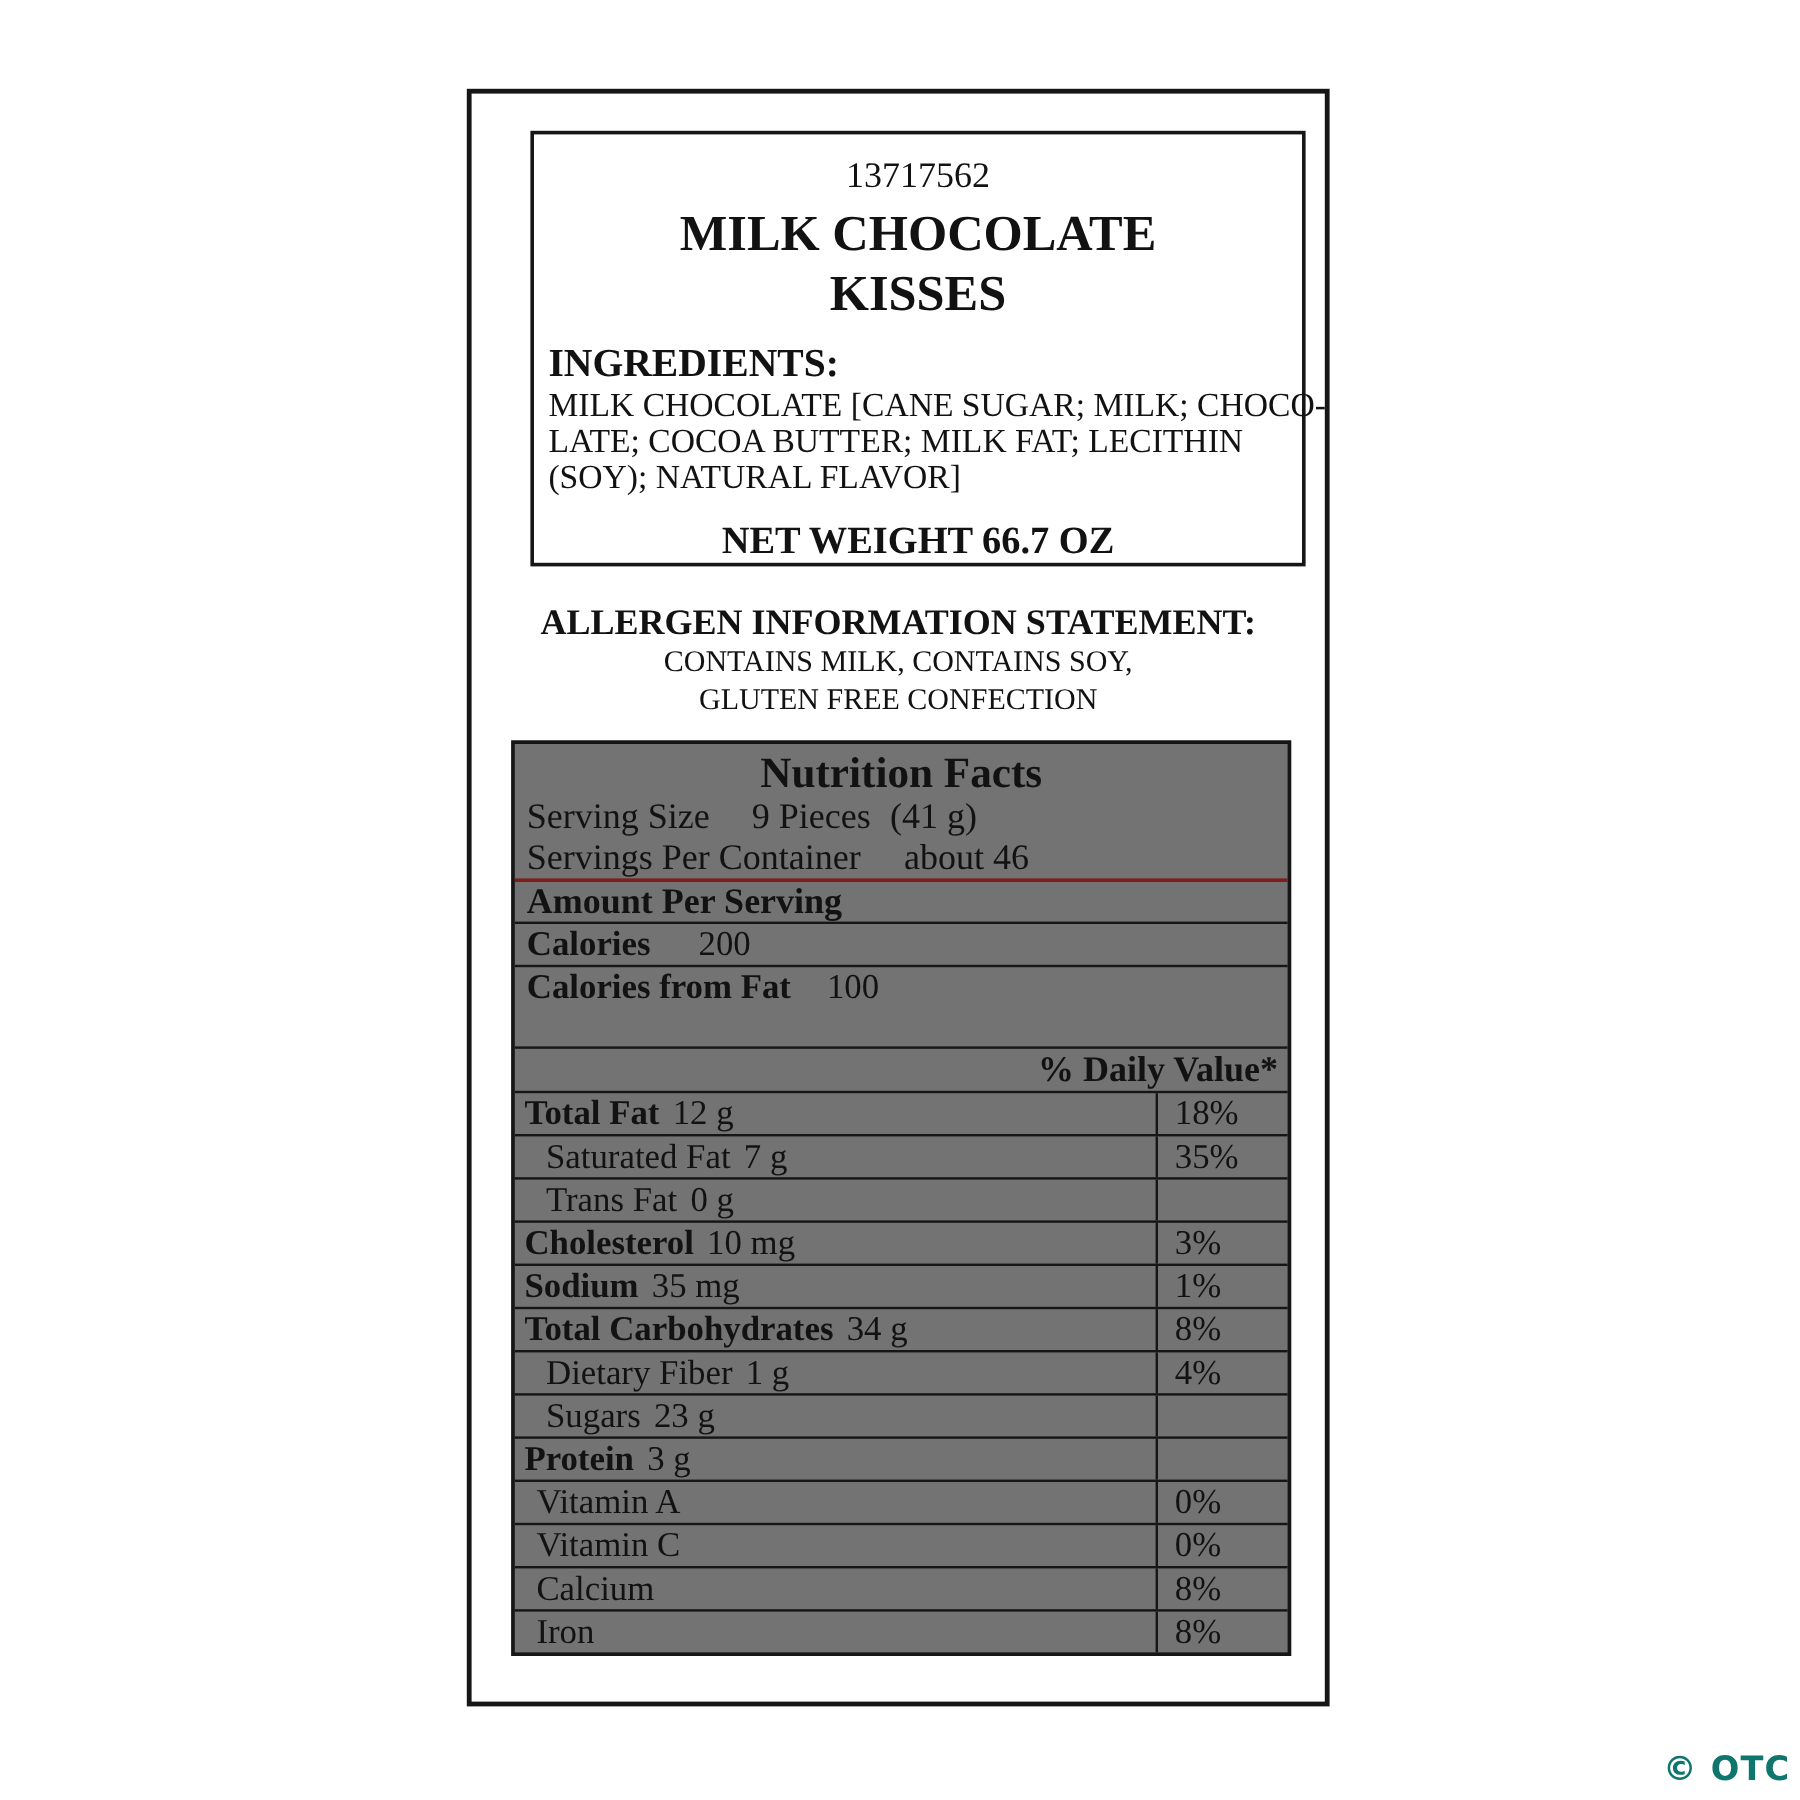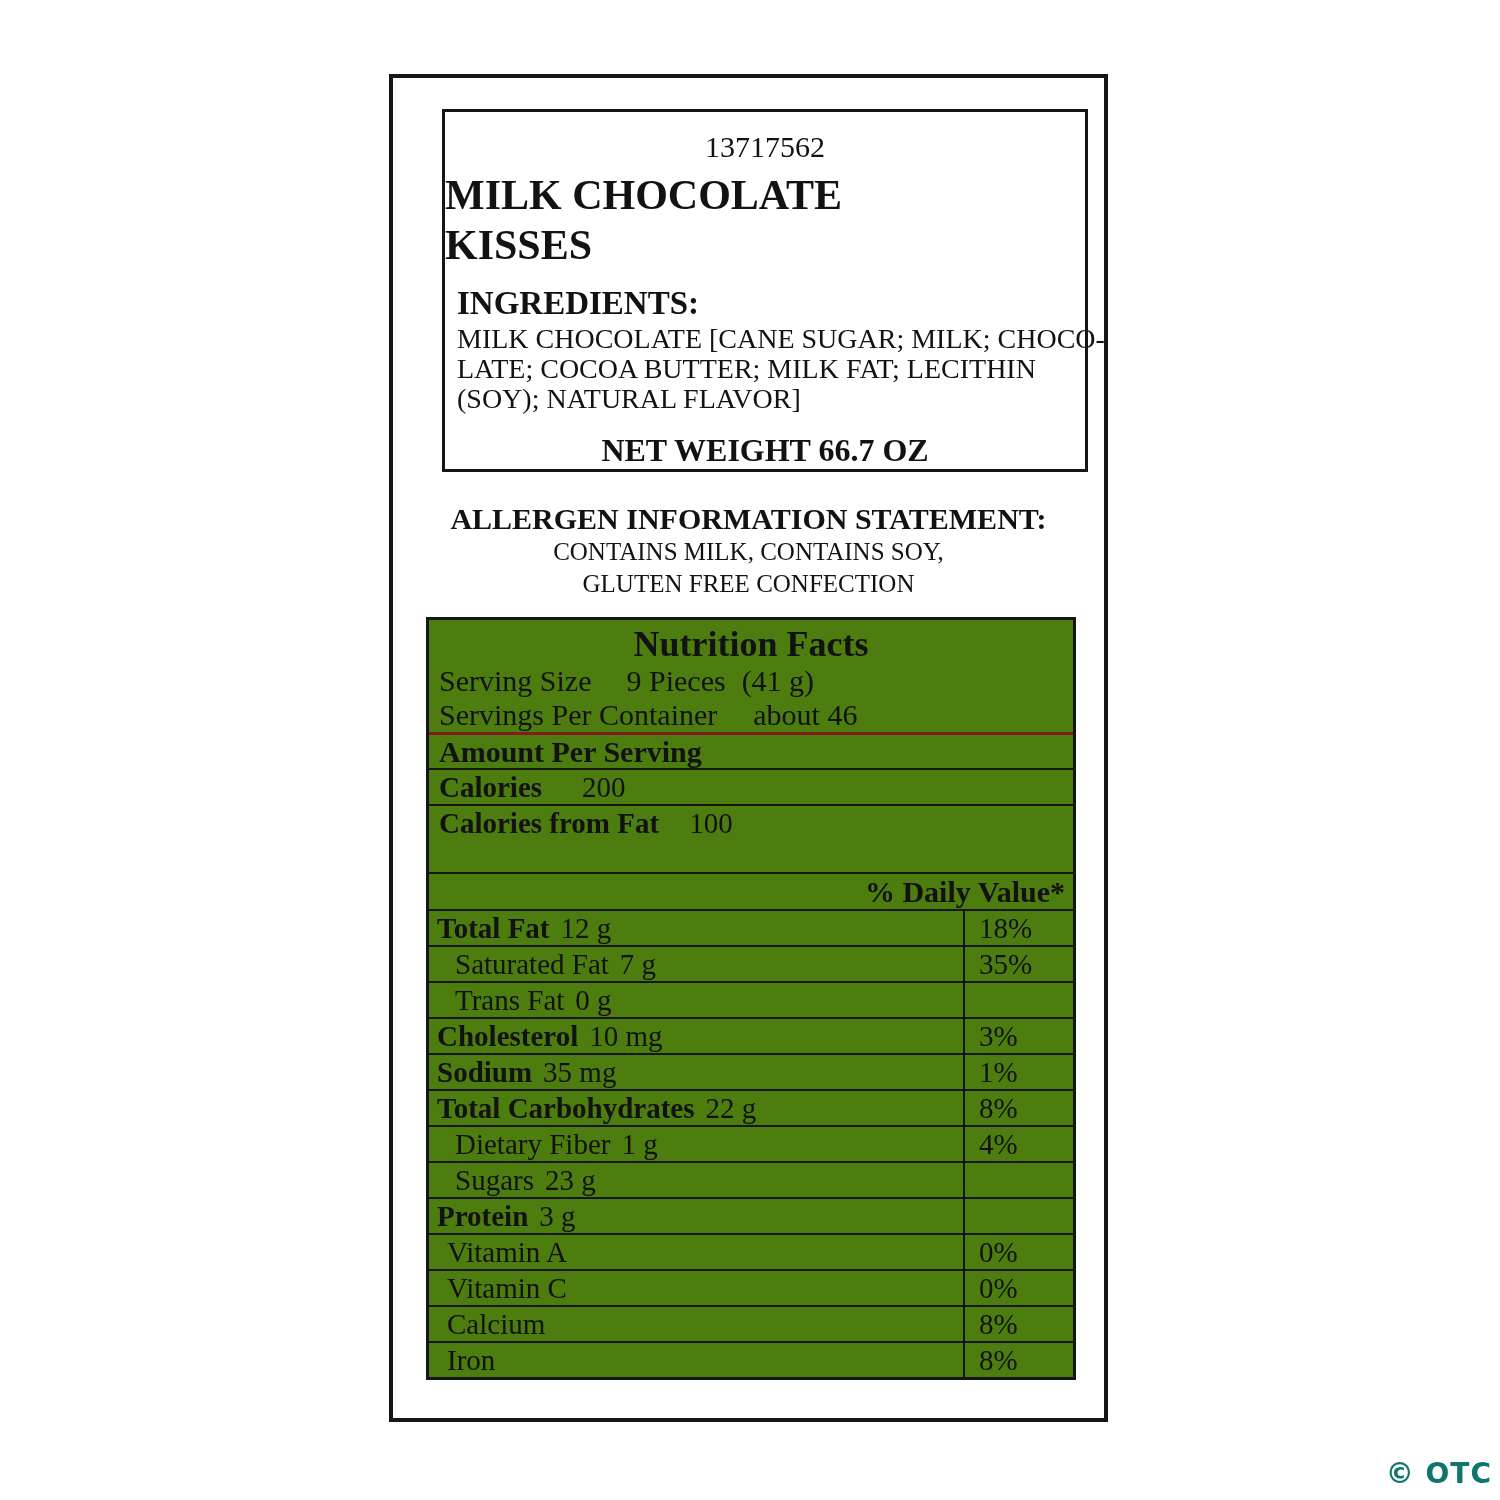--- a/index.html
+++ b/index.html
@@ -33,21 +33,21 @@
     height: 357px;
     border: 3px solid #161616;
   }
   .sku {
     margin-top: 18px;
     text-align: center;
     font-size: 30px;
     line-height: 34px;
   }
   .title-line {
-    text-align: left;
+    text-align: center;
     font-weight: bold;
     font-size: 42px;
     line-height: 50px;
   }
   .title-block { margin-top: 6px; }
   .ing-heading {
     margin: 16px 0 3px 12px;
     font-weight: bold;
     font-size: 33px;
     line-height: 35px;
@@ -84,21 +84,21 @@
     line-height: 32px;
   }
   .allergen-line:first-of-type { margin-top: 4px; }
   
   .ntable {
     position: absolute;
     left: 33px;
     top: 539px;
     width: 644px;
     border: 3px solid #161616;
-    background: #4d7c0f;
+    background: #737373;
   }
   .nheader { height: 112px; padding-top: 4px; box-sizing: border-box; }
   .ntitle {
     text-align: center;
     font-weight: bold;
     font-size: 36px;
     line-height: 40px;
   }
   .nserv {
     padding-left: 10px;
@@ -228,21 +228,21 @@
         </div>
         <div class="nrow">
           <div class="ncell-label"><span class="b">Cholesterol</span><span class="namount">10 mg</span></div>
           <div class="ncell-dv">3%</div>
         </div>
         <div class="nrow">
           <div class="ncell-label"><span class="b">Sodium</span><span class="namount">35 mg</span></div>
           <div class="ncell-dv">1%</div>
         </div>
         <div class="nrow">
-          <div class="ncell-label"><span class="b">Total Carbohydrates</span><span class="namount">22 g</span></div>
+          <div class="ncell-label"><span class="b">Total Carbohydrates</span><span class="namount">34 g</span></div>
           <div class="ncell-dv">8%</div>
         </div>
         <div class="nrow ind2">
           <div class="ncell-label"><span>Dietary Fiber</span><span class="namount">1 g</span></div>
           <div class="ncell-dv">4%</div>
         </div>
         <div class="nrow ind2">
           <div class="ncell-label"><span>Sugars</span><span class="namount">23 g</span></div>
           <div class="ncell-dv"></div>
         </div>

